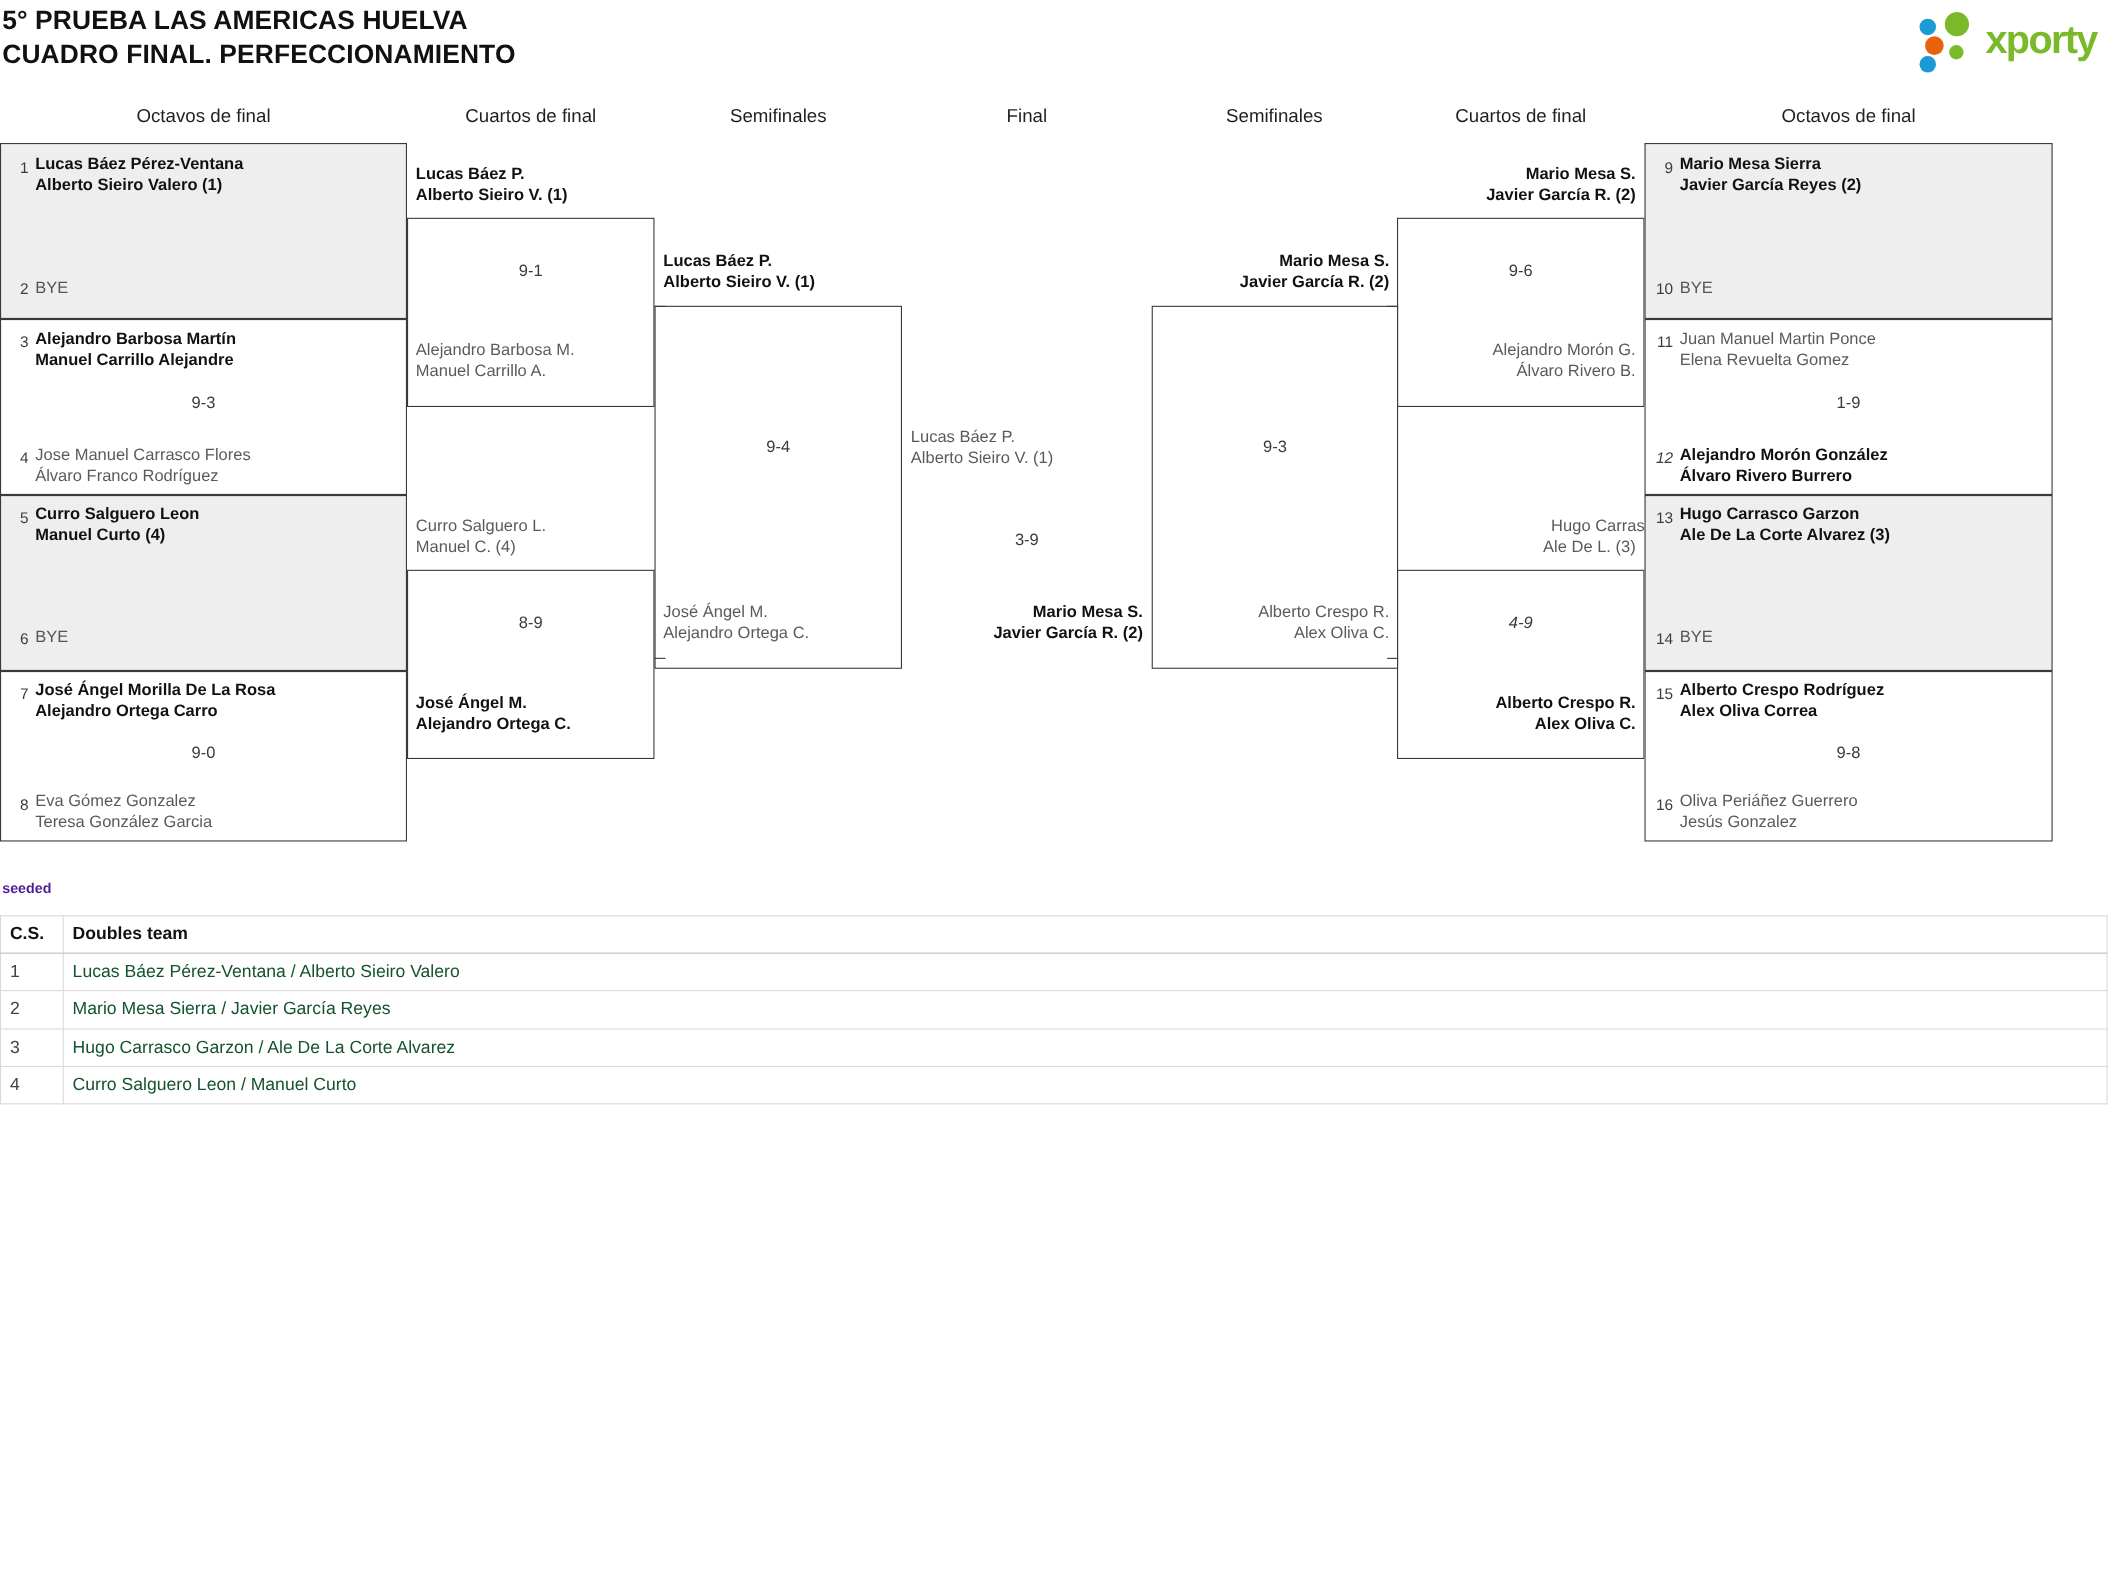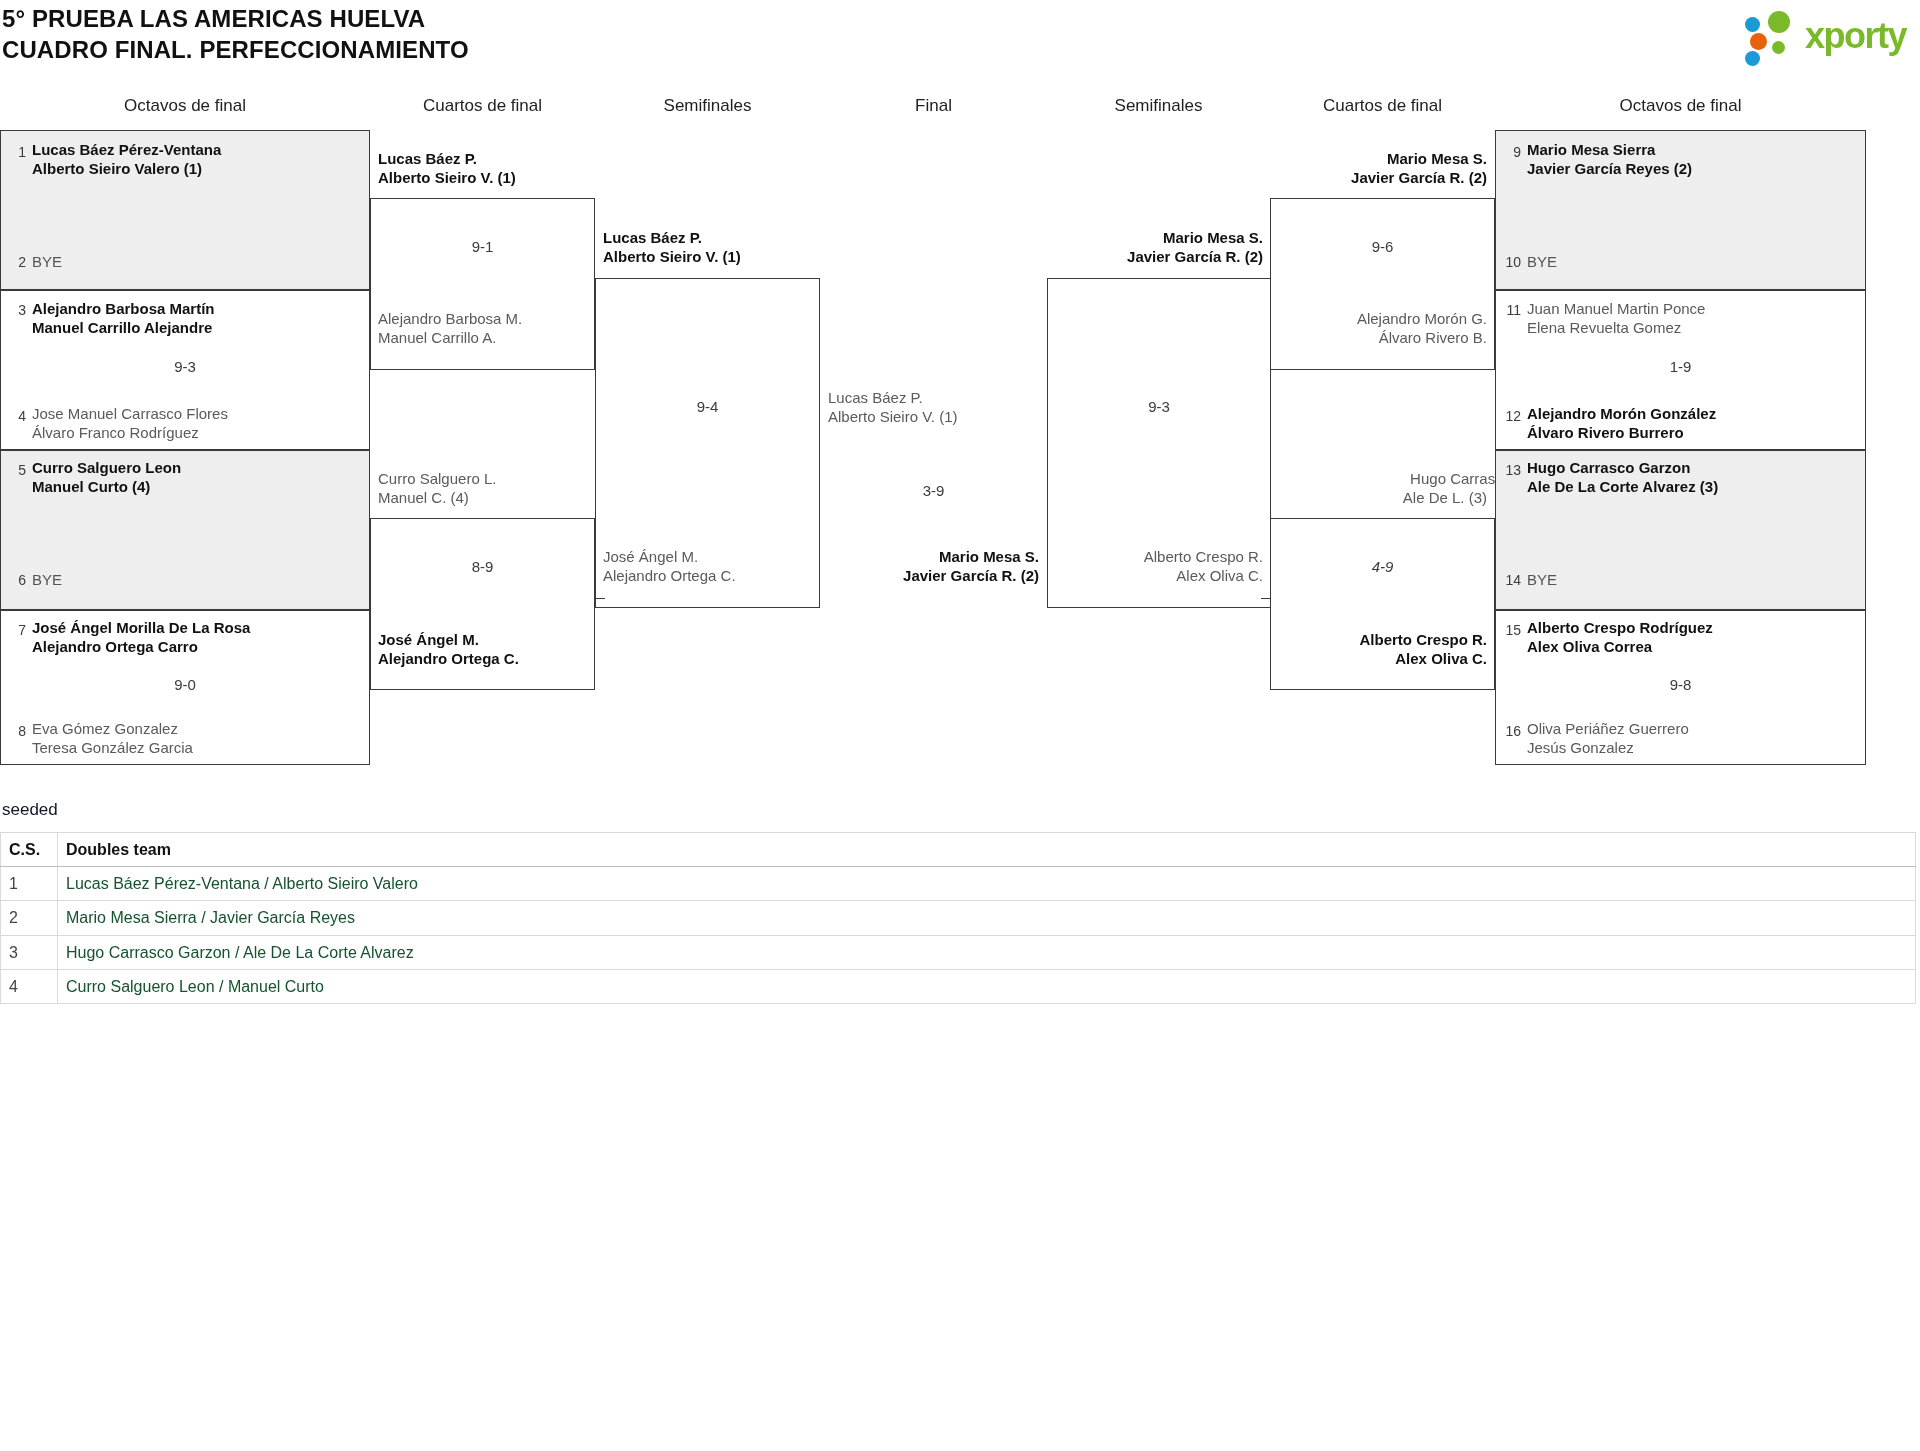--- a/index.html
+++ b/index.html
@@ -41,21 +41,21 @@
   .pname.ralign{text-align:right;}
   .bye{position:absolute;font-size:15px;color:#555;font-weight:400;}
 
   .score{position:absolute;font-size:15px;color:#3a3a3a;text-align:center;
          white-space:nowrap;}
 
   .mbox{position:absolute;box-sizing:border-box;border:1px solid #3a3a3a;}
   .hline{position:absolute;background:#3a3a3a;height:1px;}
 
   
-  .seededlbl{position:absolute;left:2px;top:800px;font-size:17px;font-weight:400;color:#0f172a;}
+  .seededlbl{position:absolute;left:2px;top:800px;font-size:13px;font-weight:700;color:#4c1d95;}
   table.seedtbl{position:absolute;left:0px;top:832px;width:1916px;
                 border-collapse:collapse;font-size:16px;}
   table.seedtbl th,table.seedtbl td{border:1px solid #d9d9d9;padding:7px 8px;
                 text-align:left;font-weight:400;color:#14532d;line-height:1.2;}
   table.seedtbl th{font-weight:700;color:#111;border-bottom:1px solid #bdbdbd;}
   table.seedtbl th:first-child,table.seedtbl td:first-child{width:40px;}
   table.seedtbl tr td:first-child{color:#444;}
 </style>
 </head>
 <body>
@@ -173,21 +173,21 @@
     <div class="pname win" style="left:1527px;top:141px;">Mario Mesa Sierra</div>
     <div class="pname win" style="left:1527px;top:160px;">Javier García Reyes (2)</div>
     <div class="seedno" style="left:1495px;top:254px;">10</div>
     <div class="bye" style="left:1527px;top:253px;">BYE</div>
 
     <div class="slot" style="left:1495px;top:290px;width:371px;height:160px;"></div>
     <div class="seedno" style="left:1495px;top:302px;">11</div>
     <div class="pname lose" style="left:1527px;top:300px;">Juan Manuel Martin Ponce</div>
     <div class="pname lose" style="left:1527px;top:319px;">Elena Revuelta Gomez</div>
     <div class="score" style="left:1495px;top:358px;width:371px;">1-9</div>
-    <div class="seedno" style="left:1495px;top:408px;">12</div>
+    <div class="seedno" style="left:1495px;top:408px;font-style:italic;">12</div>
     <div class="pname win" style="left:1527px;top:405px;">Alejandro Morón González</div>
     <div class="pname win" style="left:1527px;top:424px;">Álvaro Rivero Burrero</div>
 
     <div class="slot shaded" style="left:1495px;top:450px;width:371px;height:160px;"></div>
     <div class="seedno" style="left:1495px;top:462px;">13</div>
     <div class="pname win" style="left:1527px;top:459px;">Hugo Carrasco Garzon</div>
     <div class="pname win" style="left:1527px;top:478px;">Ale De La Corte Alvarez (3)</div>
     <div class="seedno" style="left:1495px;top:572px;">14</div>
     <div class="bye" style="left:1527px;top:571px;">BYE</div>
 

